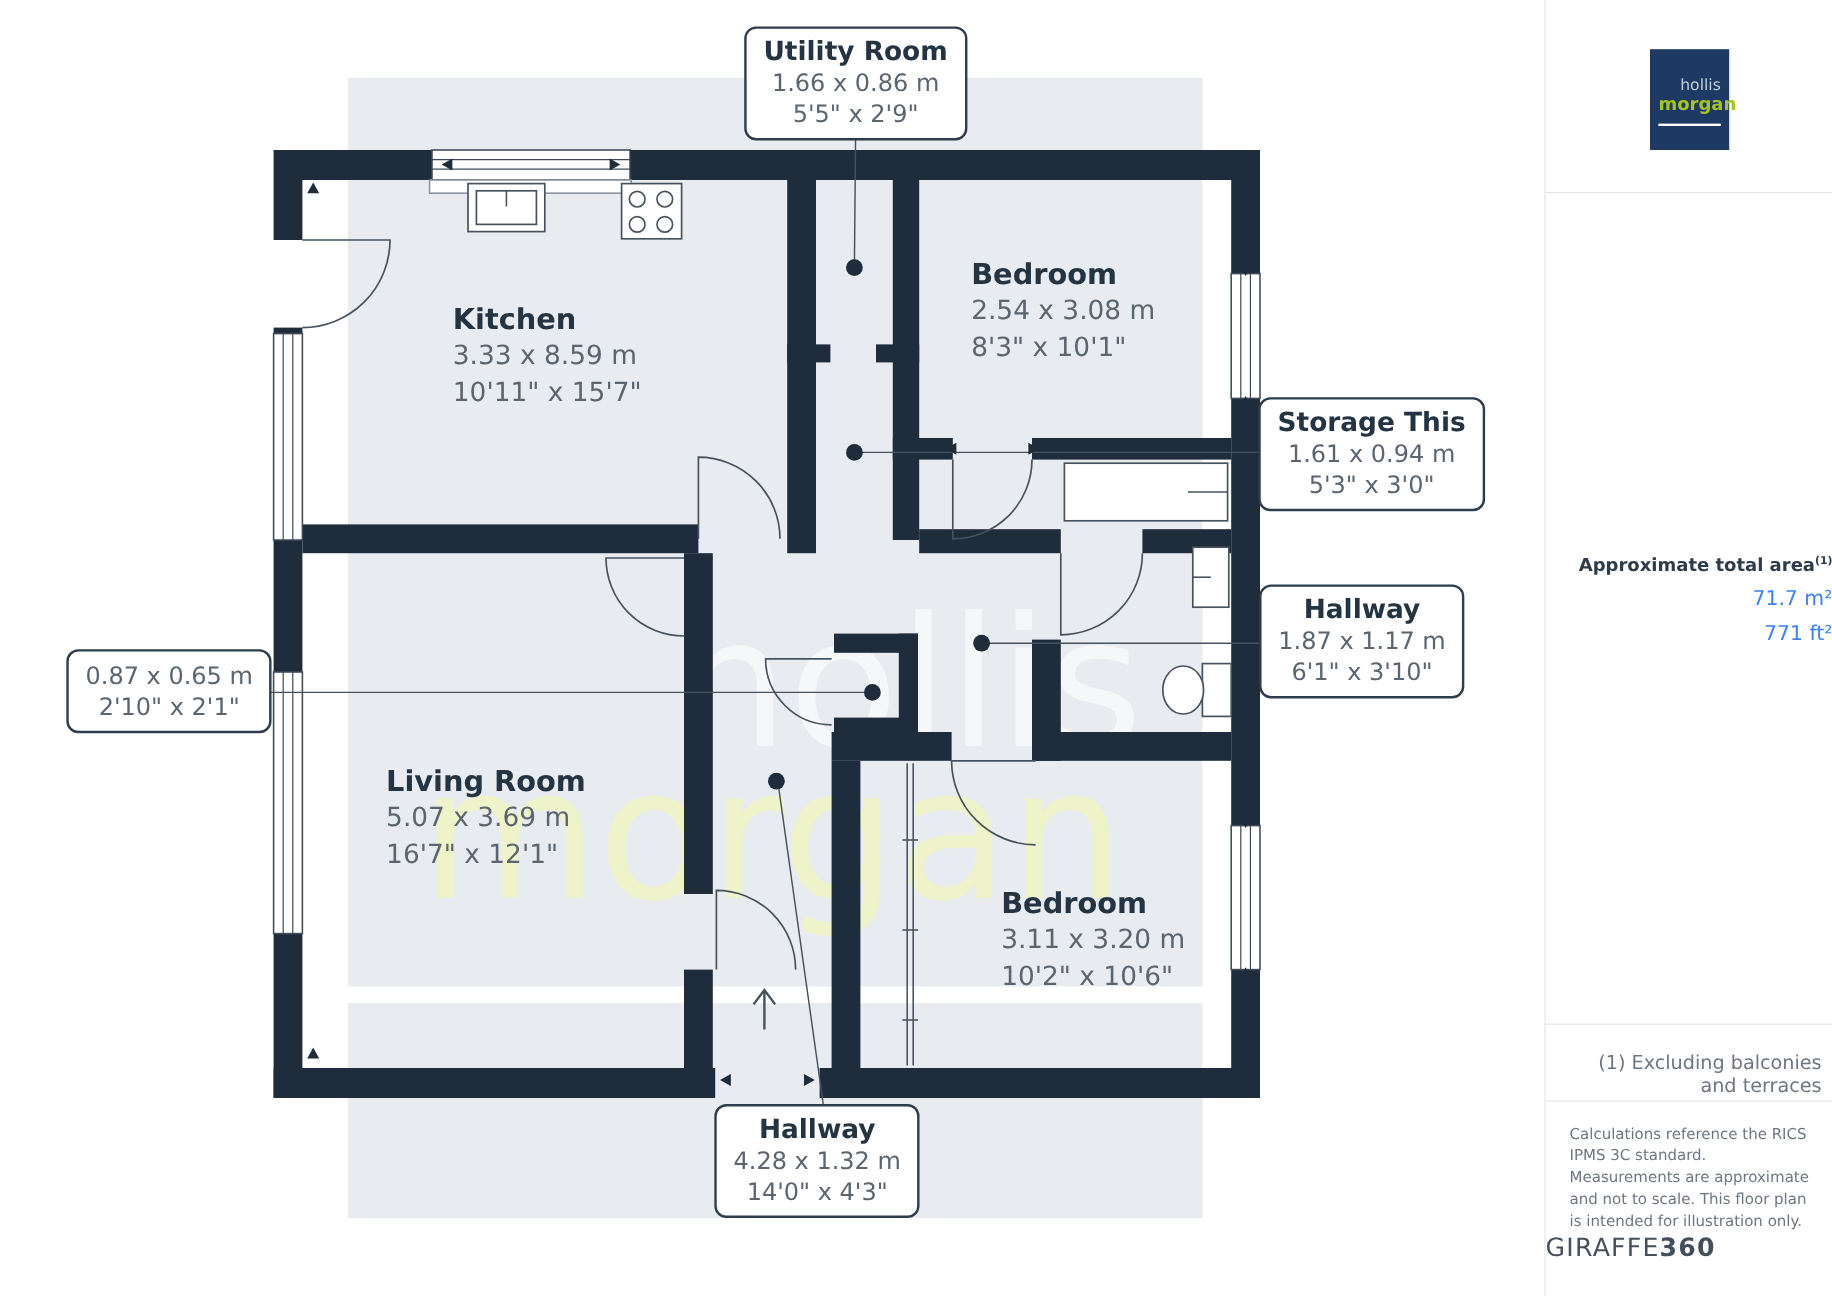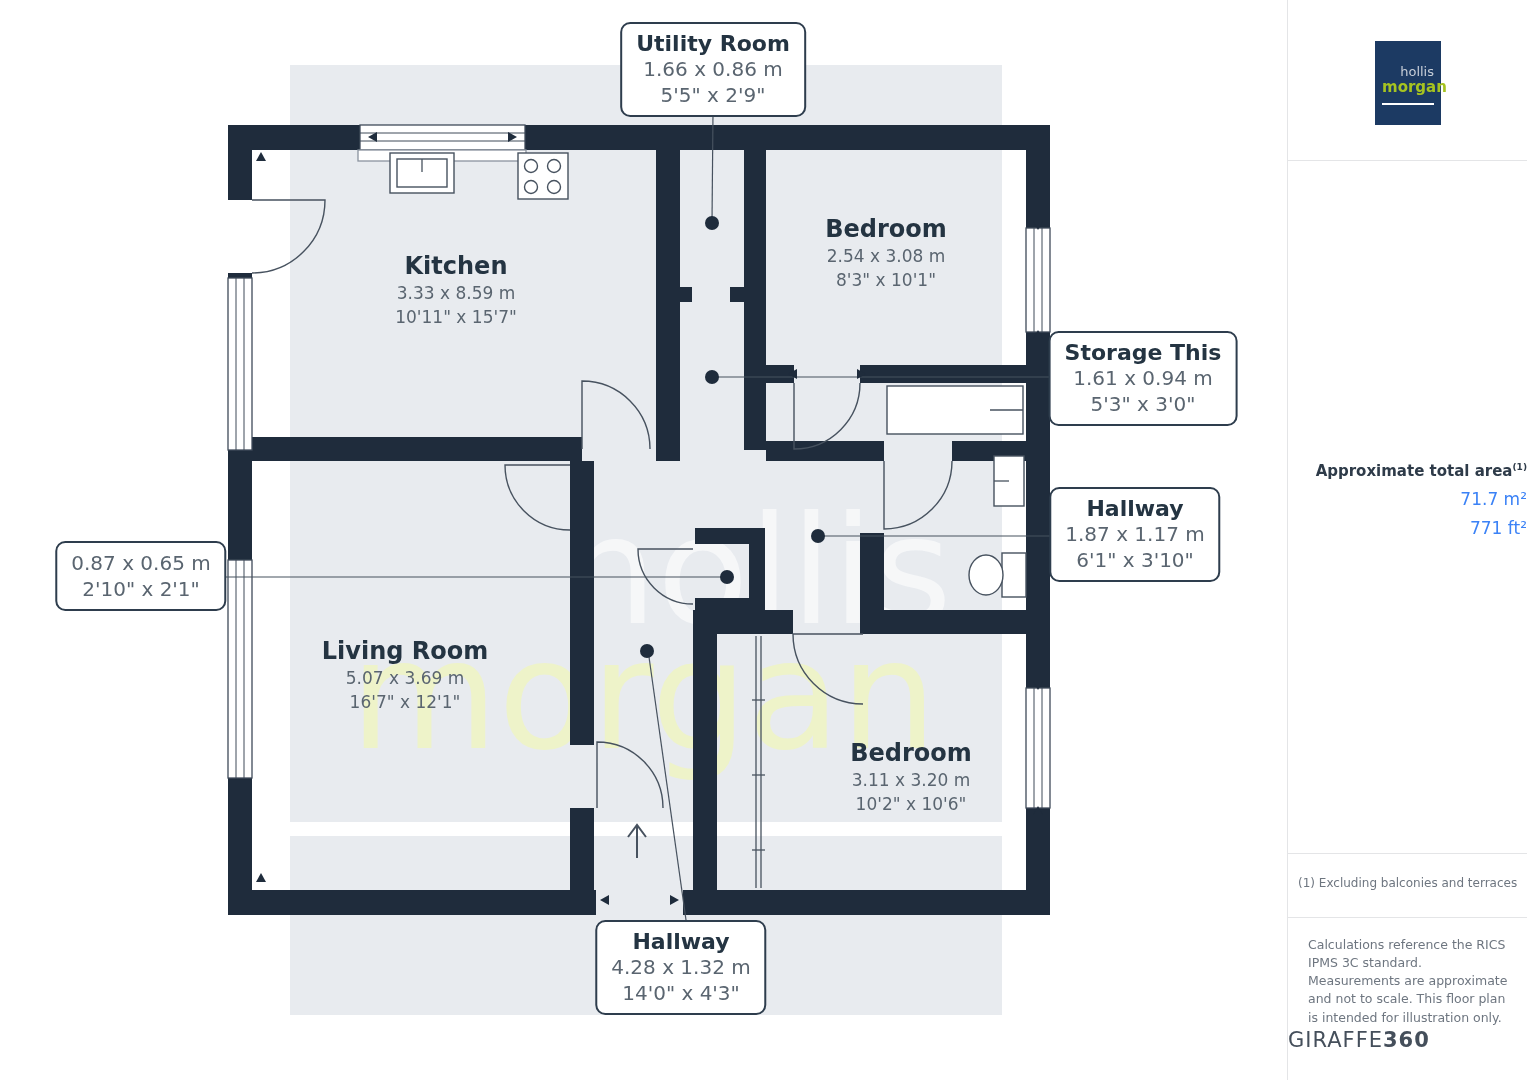--- a/index.html
+++ b/index.html
@@ -22,42 +22,42 @@
   g.windows rect.counter{stroke:#8a939e}
   g.windows line{stroke:#3f4b59;stroke-width:1}
   g.doors path{stroke:#47525f;stroke-width:1.4;fill:none}
   g.fixtures rect,g.fixtures ellipse{fill:#fff;stroke:#47525f;stroke-width:1.4}
   g.fixtures line{stroke:#47525f;stroke-width:1.3}
   g.dots circle{fill:var(--wall)}
   g.leaders line{stroke:#47525f;stroke-width:1.2}
   g.tri polygon{fill:var(--wall)}
   g.arrow path{stroke:#47525f;stroke-width:2;fill:none}
 
-  .room-label{position:absolute;transform:translateX(-50%);text-align:center;z-index:5}
+  .room-label{position:absolute;transform:translateX(-50%);z-index:5}
   .room-label .name{font-size:24px;font-weight:bold;color:var(--title-text);white-space:nowrap}
-  .room-label .dim{font-size:17px;color:var(--dim-text);white-space:nowrap;margin-top:3px;line-height:1.25}
+  .room-label .dim{font-size:22px;color:var(--dim-text);white-space:nowrap;margin-top:3px;line-height:1.25}
 
   .callout{position:absolute;transform:translateX(-50%);background:#fff;border:2px solid #2e3d4d;
            border-radius:10px;padding:7px 14px;text-align:center;z-index:6}
   .callout .name{font-size:22px;font-weight:bold;color:var(--title-text);white-space:nowrap}
   .callout .name:empty{display:none}
   .callout .dim{font-size:20px;color:var(--dim-text);white-space:nowrap;line-height:1.3}
 
   
   #sidebar{position:absolute;left:1287px;top:0;width:240px;height:1080px;background:#fff;border-left:1px solid #e4e5e7}
   .sb-line{position:absolute;left:0;right:0;height:1px;background:#e4e5e7}
   .logo{position:absolute;left:87px;top:41px;width:66px;height:84px;background:var(--logo-navy);padding:24px 7px 0 7px;text-align:right}
   .logo-hollis{font-size:13px;color:#c7ced8;line-height:1.1}
   .logo-morgan{font-size:15px;font-weight:bold;color:var(--brand-green);line-height:1.1}
   .logo-rule{height:2px;background:#fff;margin-top:7px}
   .area-block{position:absolute;left:0;top:462px;width:100%;text-align:right}
   .area-label{font-size:15px;font-weight:bold;color:#2e3b49}
   .area-label sup{font-size:9px}
   .area-val{font-size:17px;color:#3b82f6;margin-top:9px}
-  .footnote{position:absolute;left:10px;top:876px;width:220px;text-align:left;font-size:12px;color:var(--sidebar-text)}
+  .footnote{position:absolute;left:10px;top:876px;width:220px;text-align:right;font-size:16px;color:var(--sidebar-text)}
   .disclaimer{position:absolute;left:20px;top:936px;width:200px;text-align:left;font-size:12.5px;line-height:1.45;color:var(--sidebar-text)}
   .brand{position:absolute;left:0;top:1028px;width:100%;font-size:21px;letter-spacing:1px;color:#454f5b}
   .brand b{letter-spacing:1px}
 </style>
 </head>
 <body>
 
 <div id="stage">
 
   <div id="plan">

